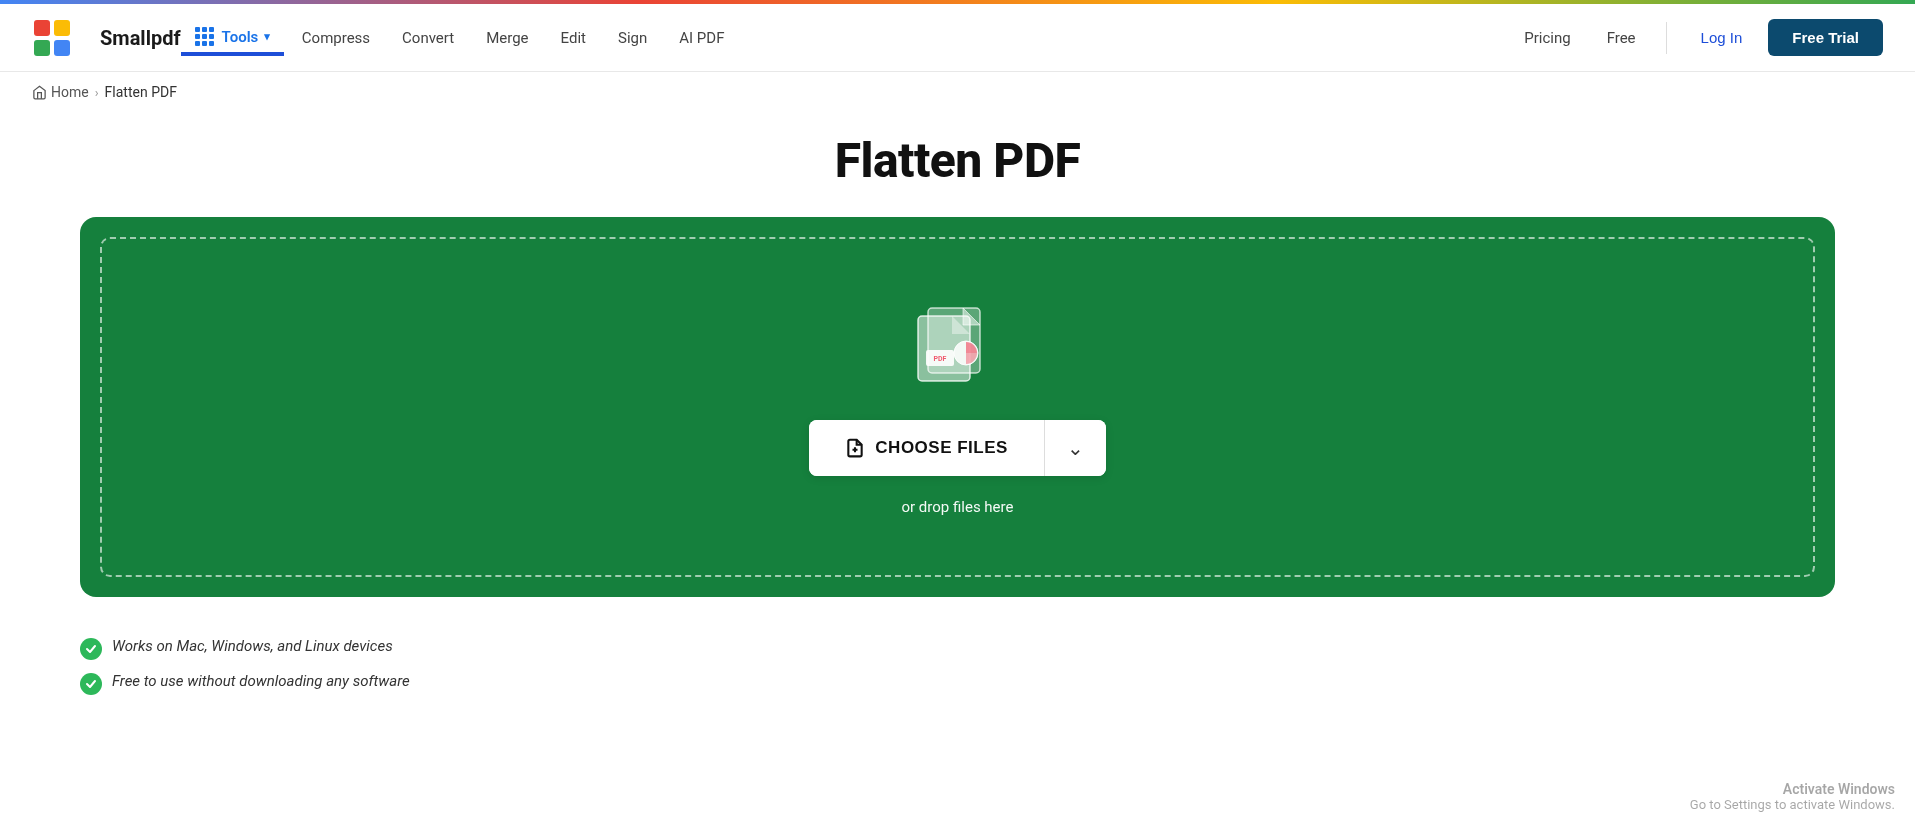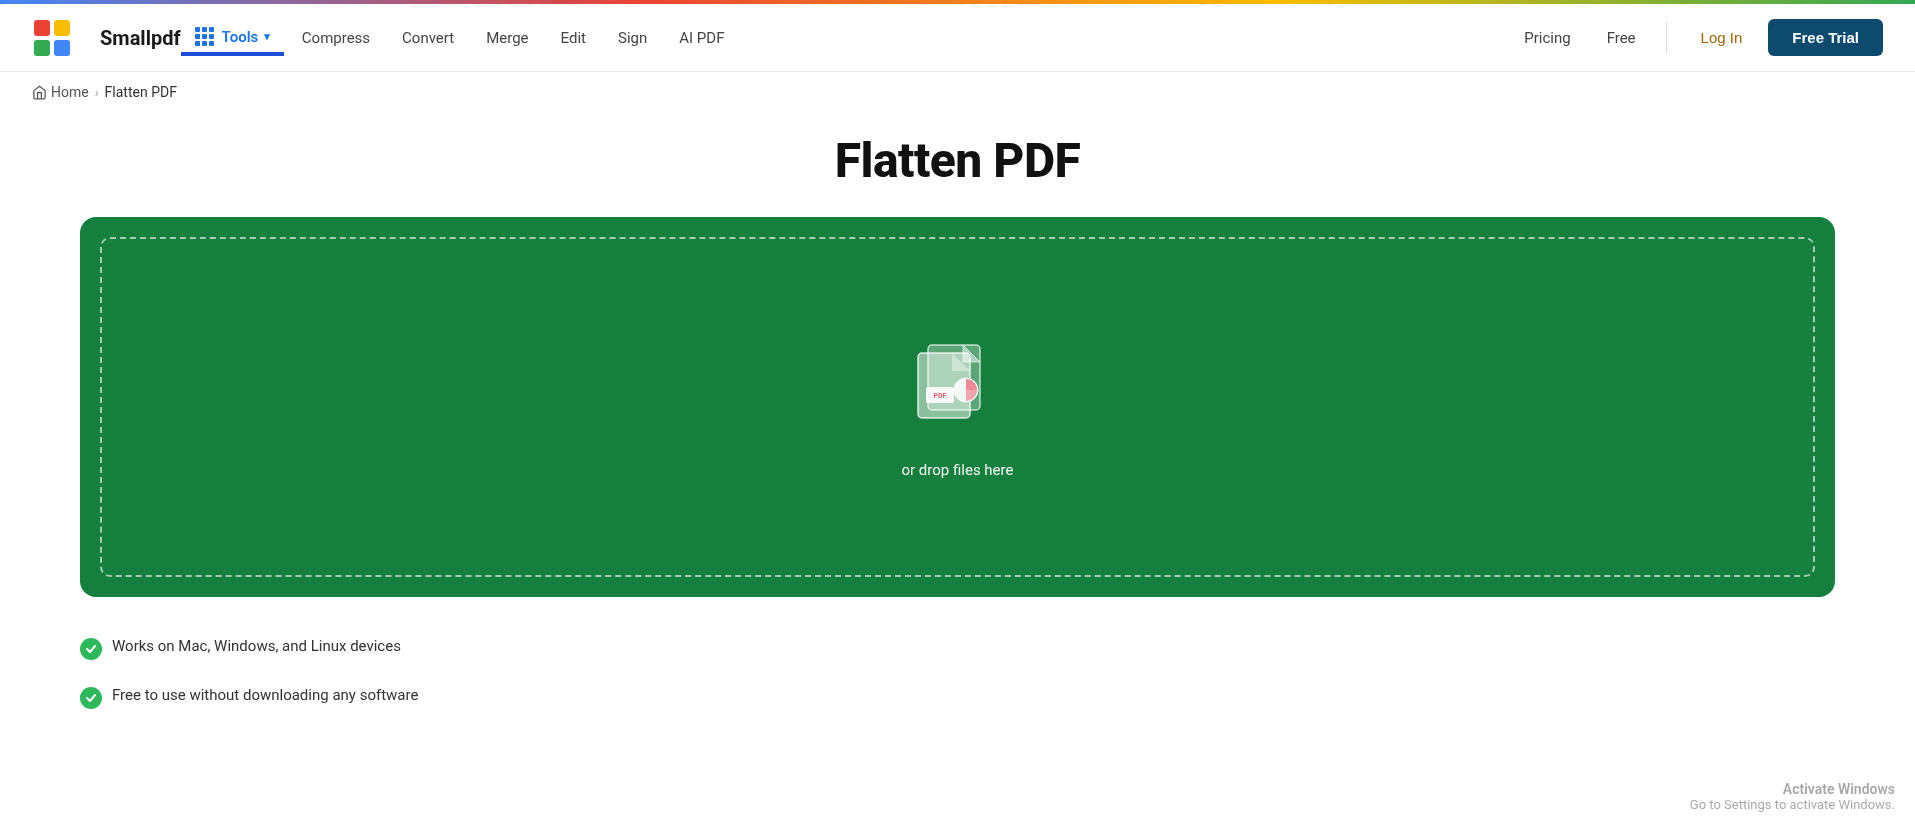--- a/index.html
+++ b/index.html
@@ -69,21 +69,21 @@
 
     .nav-right {
       display: flex;
       align-items: center;
       gap: 8px;
     }
     .nav-divider { width: 1px; height: 32px; background: #ddd; margin: 0 8px; }
     .btn-login {
       padding: 8px 18px;
       font-size: 15px;
-      color: #a16207;
+      color: #1d4ed8;
       background: none;
       border: none;
       cursor: pointer;
       border-radius: 4px;
     }
     .btn-free-trial {
       padding: 10px 24px;
       font-size: 15px;
       font-weight: 700;
       color: #fff;
@@ -185,21 +185,22 @@
     .bottom-left {
       flex: 1;
       font-size: 16px;
       line-height: 1.6;
       color: #333;
     }
     .bottom-right {
       flex: 1;
       display: flex;
       flex-direction: column;
-      gap: 26px;
+      gap: 12px;
+      font-style: italic;
     }
     .feature-item {
       display: flex;
       align-items: flex-start;
       gap: 10px;
       font-size: 15px;
       color: #333;
     }
     .check-icon {
       width: 22px;
@@ -305,20 +306,35 @@
 
         <rect x="28" y="52" width="28" height="16" rx="2" fill="rgba(255,255,255,0.9)"></rect>
         <text x="42" y="63" text-anchor="middle" font-size="7" font-weight="700" fill="#f05a6e">PDF</text>
 
         <circle cx="68" cy="55" r="12" fill="rgba(255,255,255,0.85)" stroke="rgba(255,255,255,0.9)" stroke-width="1"></circle>
         <path d="M68 55 L68 44 A11 11 0 0 1 79 55 Z" fill="#f05a6e" opacity="0.7"></path>
         <path d="M68 55 L79 55 A11 11 0 0 1 68 66 Z" fill="#f05a6e" opacity="0.5"></path>
       </svg>
     </div>
 
+    <div class="choose-files-row">
+      <button class="choose-files-btn">
+        <svg width="20" height="20" viewBox="0 0 24 24" fill="none" stroke="currentColor" stroke-width="2.5">
+          <path d="M14 2H6a2 2 0 00-2 2v16a2 2 0 002 2h12a2 2 0 002-2V8z"></path>
+          <polyline points="14,2 14,8 20,8"></polyline>
+          <line x1="12" y1="11" x2="12" y2="17"></line>
+          <line x1="9" y1="14" x2="15" y2="14"></line>
+        </svg>
+        <span>CHOOSE FILES</span>
+      </button>
+      <div class="choose-files-divider"></div>
+      <button class="choose-files-dropdown">
+        <span>⌄</span>
+      </button>
+    </div>
 
     <p class="drop-hint">or drop files here</p>
   </div>
 </div>
 
 <div class="bottom-section">
   <div class="bottom-right">
     <div class="feature-item">
       <span class="check-icon">
         <svg viewBox="0 0 12 12" fill="none">

